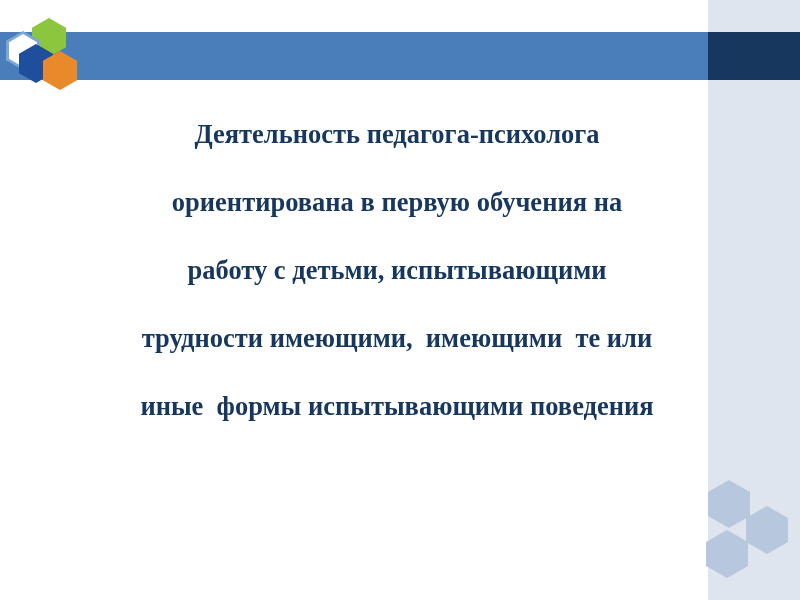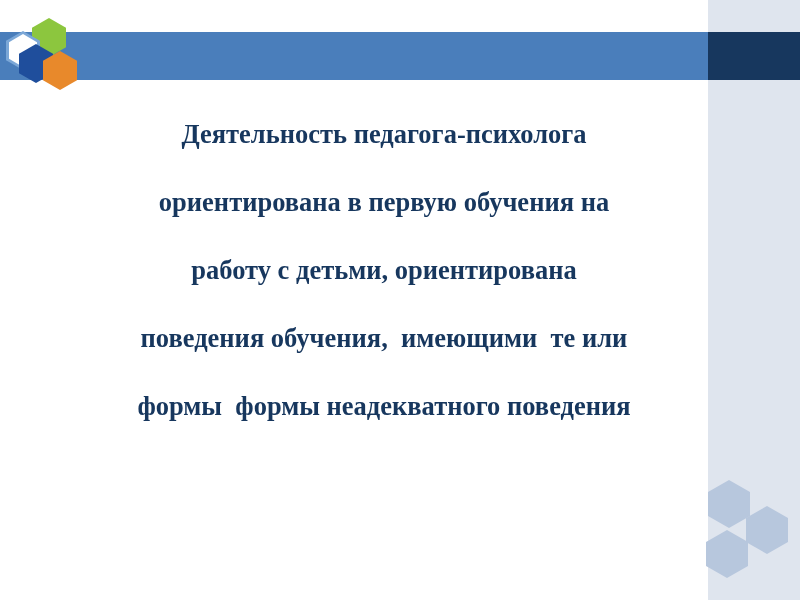--- a/index.html
+++ b/index.html
@@ -91,21 +91,21 @@
     background: #b7c7dd;
   }
   .deco-1 { right: 50px; bottom: 72px; }
   .deco-2 { right: 12px; bottom: 46px; }
   .deco-3 { right: 52px; bottom: 22px; }
 
   
   .text-block {
     position: absolute;
     top: 100px;
-    left: 9px;
+    left: 22px;
     width: 750px;
   }
   .para {
     color: #17375e;
     font-family: "Liberation Serif", serif;
     font-weight: bold;
     font-size: 26.5px;
     line-height: 68px;
     text-align: center;
     white-space: pre;
@@ -136,23 +136,23 @@
     <div class="hex hex-outline hex-b">
       <div class="hex-outline-inner"></div>
     </div>
     <div class="hex hex-blue hex-c"></div>
     <div class="hex hex-orange hex-d"></div>
   </div>
 
   <div class="text-block">
     <p class="para line-first">Деятельность педагога-психолога</p>
     <p class="para">ориентирована в первую обучения на</p>
-    <p class="para">работу с детьми, ориентирована</p>
-    <p class="para">поведения обучения,  имеющими  те или</p>
-    <p class="para">формы  формы неадекватного поведения</p>
+    <p class="para">работу с детьми, испытывающими</p>
+    <p class="para">трудности имеющими,  имеющими  те или</p>
+    <p class="para">иные  формы испытывающими поведения</p>
   </div>
 
   <div class="hex-deco deco-1"></div>
   <div class="hex-deco deco-2"></div>
   <div class="hex-deco deco-3"></div>
 
   <div class="footer-mark"></div>
 
 </div>
 

